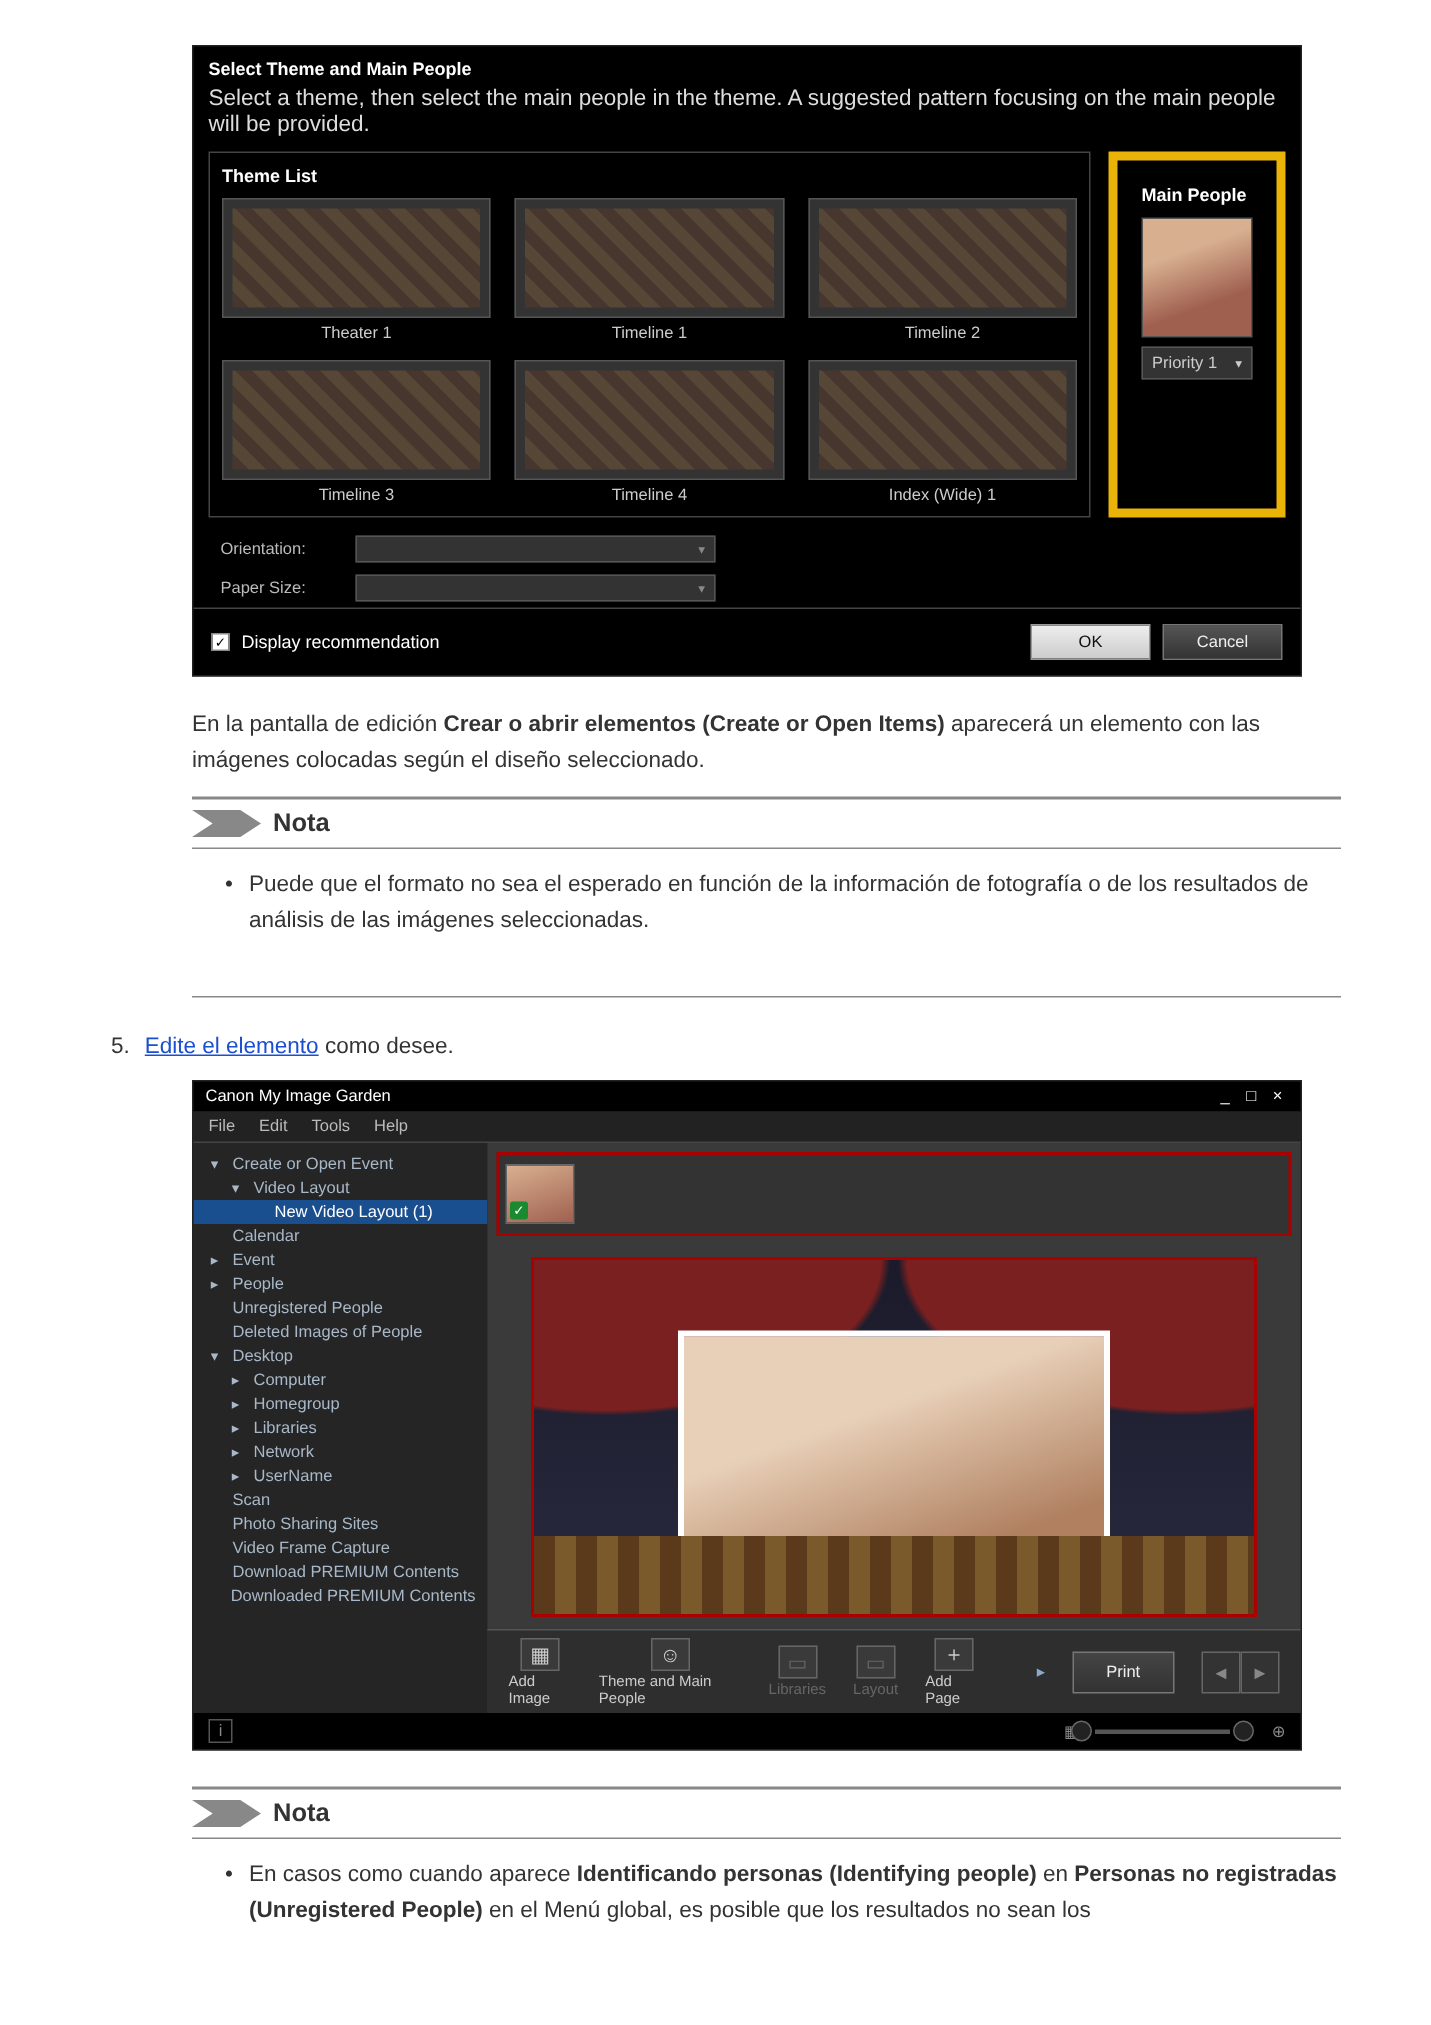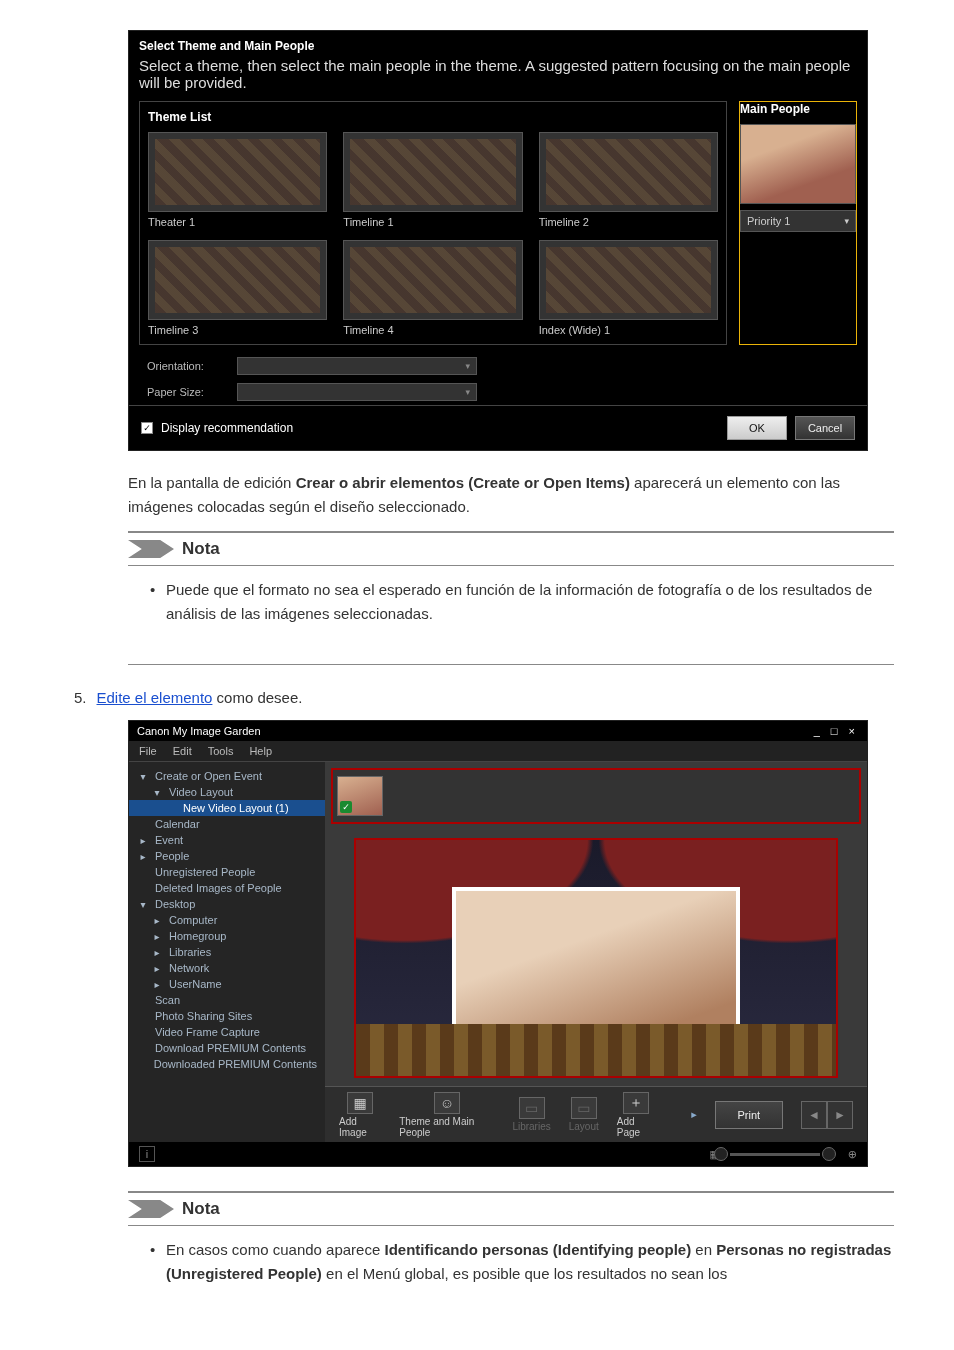--- a/index.html
+++ b/index.html
@@ -45,21 +45,21 @@
   .theme-panel-title {
     font-weight: bold;
     font-size: 12px;
     margin-bottom: 8px;
   }
   .theme-grid {
     display: grid;
     grid-template-columns: repeat(3, 1fr);
     gap: 12px 16px;
   }
-  .theme-item { }
+  .theme-item { text-align: center; }
   .theme-thumb {
     width: 100%;
     height: 80px;
     background: #333;
     border: 1px solid #555;
     display: flex;
     align-items: center;
     justify-content: center;
     margin-bottom: 4px;
     position: relative;
@@ -68,22 +68,22 @@
   .theme-thumb::before {
     content: "";
     position: absolute;
     inset: 6px;
     background: repeating-linear-gradient(45deg, #5a3a2a 0 8px, #7a5a3a 8px 16px);
     opacity: 0.5;
   }
   .theme-label { font-size: 11px; color: #ccc; }
   .main-people-panel {
     width: 118px;
-    border: 1px solid #eab308;
-    padding: 0;
+    border: 6px solid #eab308;
+    padding: 16px;
   }
   .main-people-panel .theme-panel-title { margin-bottom: 8px; }
   .mp-thumb {
     width: 100%; height: 80px;
     background: linear-gradient(160deg, #d8b090 30%, #a06050 70%);
     border: 1px solid #555;
     margin-bottom: 6px;
   }
   .mp-select {
     width: 100%;
@@ -124,21 +124,21 @@
     gap: 8px;
   }
   .chk {
     width: 12px; height: 12px;
     background: #fff; border: 1px solid #888;
     display: inline-flex; align-items: center; justify-content: center;
     font-size: 9px; color: #000;
   }
   .dlg1-footer .sp { flex: 1; }
   .dlg-btn {
-    width: 60px; height: 24px;
+    width: 80px; height: 24px;
     background: linear-gradient(#555,#333);
     border: 1px solid #777;
     color: #eee;
     font-size: 11px;
     display: inline-flex; align-items: center; justify-content: center;
   }
   .dlg-btn.ok { background: linear-gradient(#eee,#ccc); color:#111; border-color:#999; }
 
   
   .para { margin: 18px 0 12px 68px; line-height: 1.6; font-size: 15px; }

